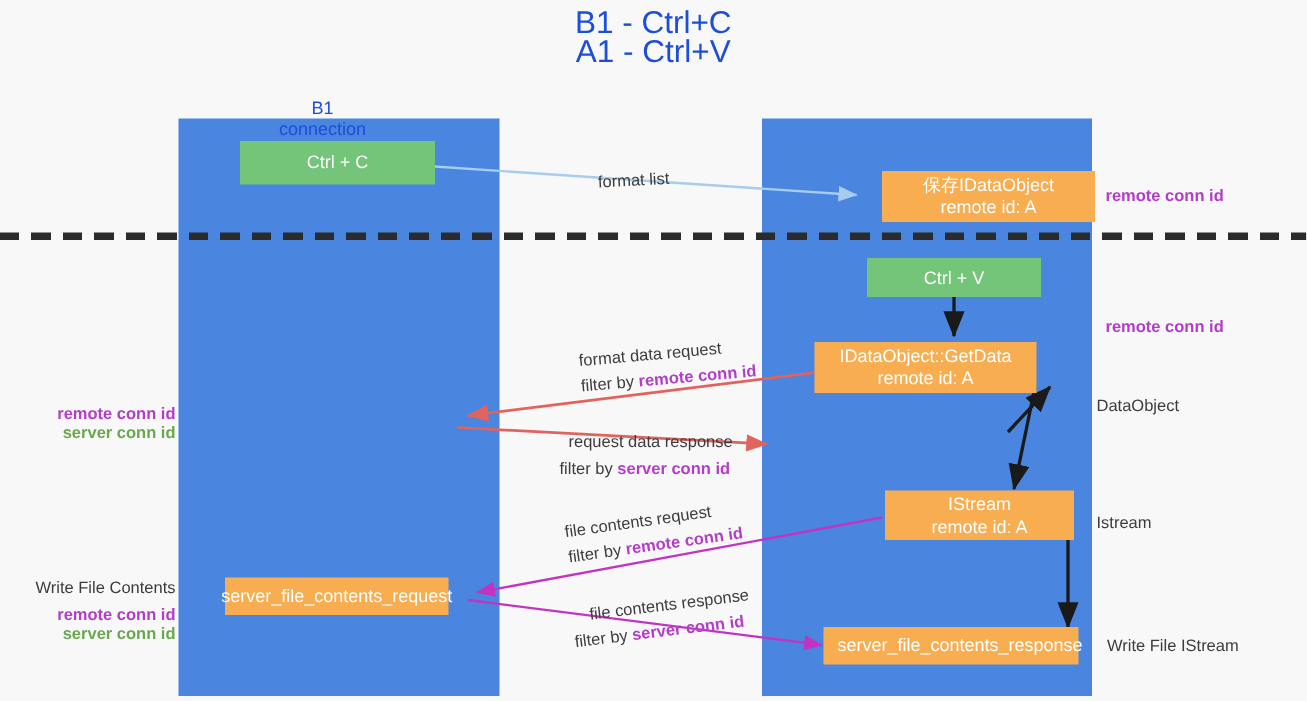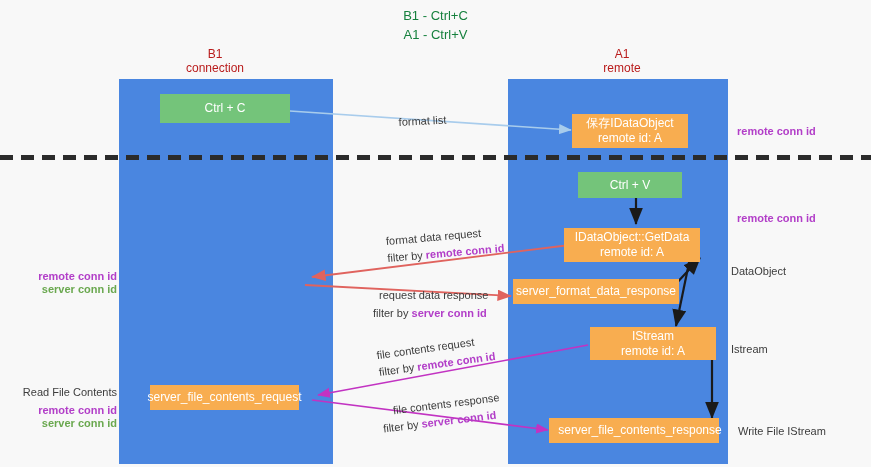--- a/index.html
+++ b/index.html
@@ -14,33 +14,34 @@
     background: #f8f8f8;
     font-family: "Liberation Sans", sans-serif;
     overflow: hidden;
   }
   .abs { position: absolute; }
 
   
   #title {
     left: 0; top: 6px; width: 871px;
     text-align: center;
-    font-size: 13px;
-    color: #15803d;
+    font-size: 21px;
+    color: #1d4ed8;
     line-height: 19px;
     white-space: pre-line;
   }
 
   
   .col-head {
     font-size: 12px;
-    color: #b91c1c;
+    color: #1d4ed8;
     text-align: center;
     line-height: 14px;
     white-space: pre-line;
+    margin-top: 18px;
   }
   #head-b1 { left: 140px; top: 47px; width: 150px; }
   #head-a1 { left: 542px; top: 47px; width: 160px; }
 
   
   .lane {
     background: #4a86e0;
   }
   #lane-b1 { left: 119px; top: 79px; width: 214px; height: 385px; }
   #lane-a1 { left: 508px; top: 79px; width: 220px; height: 385px; }
@@ -93,22 +94,20 @@
 <div id="stage">
 
   <div class="abs" id="title">B1 - Ctrl+C
 A1 - Ctrl+V</div>
 
   <div class="abs lane" id="lane-b1"></div>
   <div class="abs lane" id="lane-a1"></div>
 
   <div class="abs col-head" id="head-b1">B1
 connection</div>
-  <div class="abs col-head" id="head-a1">A1
-remote</div>
 
   <svg class="abs" id="arrows" viewBox="0 0 871 467">
     <defs>
       <marker id="ah-blue" markerWidth="9" markerHeight="9" refX="7.5" refY="3.2" orient="auto">
         <path d="M0,0 L8,3.2 L0,6.4 z" fill="#a8ccec"></path>
       </marker>
       <marker id="ah-black" markerWidth="9" markerHeight="9" refX="7.5" refY="3.2" orient="auto">
         <path d="M0,0 L8,3.2 L0,6.4 z" fill="#1a1a1a"></path>
       </marker>
       <marker id="ah-red" markerWidth="9" markerHeight="9" refX="7.5" refY="3.2" orient="auto">
@@ -133,32 +132,31 @@
 
     <line x1="588" y1="345" x2="318" y2="395" stroke="#c233c2" stroke-width="1.6" marker-end="url(#ah-magenta)"></line>
 
     <line x1="312" y1="400" x2="548" y2="430" stroke="#c233c2" stroke-width="1.6" marker-end="url(#ah-magenta)"></line>
 
     <line x1="712" y1="360" x2="712" y2="418" stroke="#1a1a1a" stroke-width="2.2" marker-end="url(#ah-black)"></line>
   </svg>
 
   <div class="abs box green" style="left:160px; top:94px; width:130px; height:29px;">Ctrl + C</div>
 
-  <div class="abs box orange" style="left:572px; top:114px; width:116px; height:34px;">保存IDataObject
+  <div class="abs box orange" style="left:588px; top:114px; width:142px; height:34px;">保存IDataObject
 remote id: A</div>
 
   <div class="abs" id="divider"></div>
 
-  <div class="abs box green" style="left:578px; top:172px; width:104px; height:26px;">Ctrl + V</div>
-
-  <div class="abs box orange" style="left:564px; top:228px; width:136px; height:34px;">IDataObject::GetData
+  <div class="abs box green" style="left:578px; top:172px; width:116px; height:26px;">Ctrl + V</div>
+
+  <div class="abs box orange" style="left:543px; top:228px; width:148px; height:34px;">IDataObject::GetData
 remote id: A</div>
 
 
-  <div class="abs box orange" style="left:513px; top:279px; width:166px; height:25px;">server_format_data_response</div>
 
   <div class="abs box orange" style="left:590px; top:327px; width:126px; height:33px;">IStream
 remote id: A</div>
 
   <div class="abs box orange" style="left:150px; top:385px; width:149px; height:25px;">server_file_contents_request</div>
 
   <div class="abs box orange" style="left:549px; top:418px; width:170px; height:25px;padding-left:12px;">server_file_contents_response</div>
 
   <div class="abs lbl rot" style="left:399px; top:115px; transform:rotate(-3deg);">format list</div>
 
@@ -188,17 +186,17 @@
 
   <div class="abs lbl" style="left:731px; top:236px;margin-top:28px;">DataObject</div>
 
   <div class="abs lbl" style="left:731px; top:342px;">Istream</div>
 
   <div class="abs lbl" style="left:738px; top:424px;">Write File IStream</div>
 
   <div class="abs lbl purple right" style="left:0px; top:269px; width:117px;">remote conn id</div>
   <div class="abs lbl green right" style="left:0px; top:282px; width:117px;">server conn id</div>
 
-  <div class="abs lbl right" style="left:0px; top:385px; width:117px;">Read File Contents</div>
+  <div class="abs lbl right" style="left:0px; top:385px; width:117px;">Write File Contents</div>
   <div class="abs lbl purple right" style="left:0px; top:403px; width:117px;">remote conn id</div>
   <div class="abs lbl green right" style="left:0px; top:416px; width:117px;">server conn id</div>
 
 </div>
 
 </body></html>

